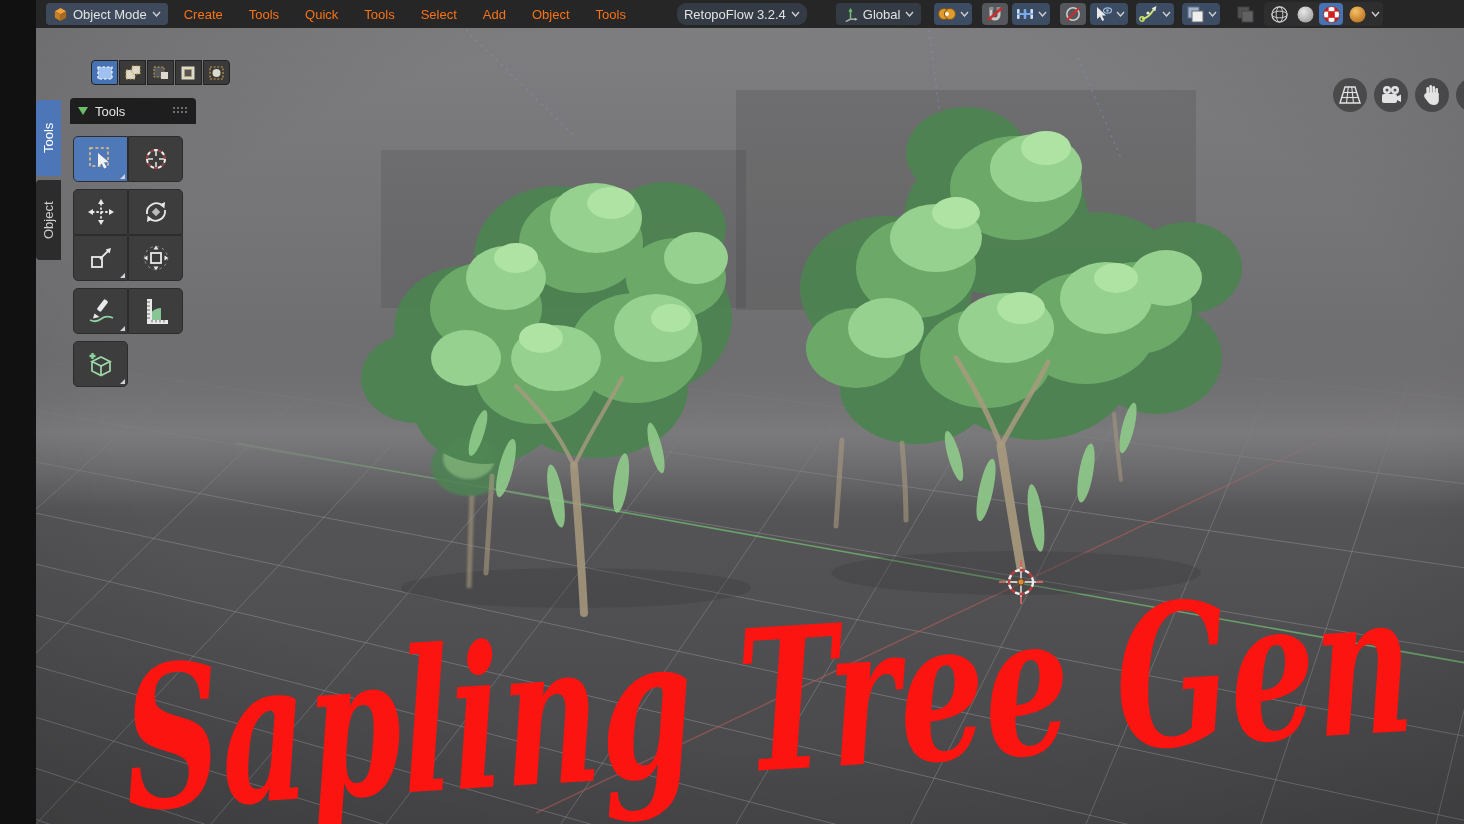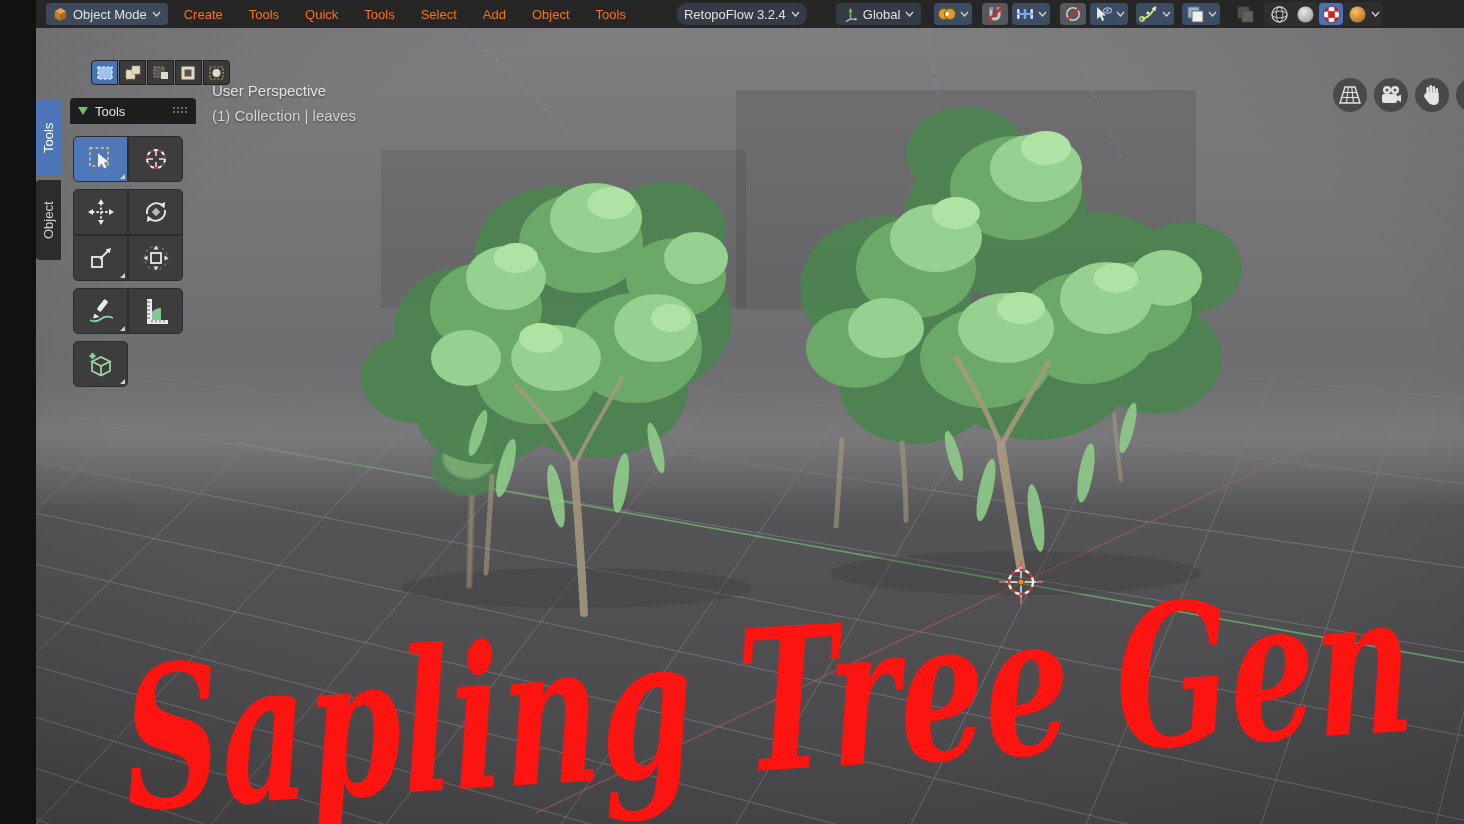--- a/index.html
+++ b/index.html
@@ -647,24 +647,20 @@
             <g stroke="#8fd3a0" stroke-width="2.4">
                 <line x1="6.5" y1="4" x2="6.5" y2="10"></line>
                 <line x1="3.5" y1="7" x2="9.5" y2="7"></line>
               </g>
           </svg>
           <span class="corner"></span>
         </div>
       </div>
     </div>
 
-    <div id="vp-text">
-      <div>User Perspective</div>
-      <div class="sub">(1) Collection | leaves</div>
-    </div>
 
     <div id="navgizmos">
       <div class="gizbtn">
         <svg width="22" height="18" viewBox="0 0 22 18">
           <polygon points="6,1 16,1 21,17 1,17" fill="none" stroke="#e3e3e3" stroke-width="1.4"></polygon>
           <line x1="9.3" y1="1" x2="7.5" y2="17" stroke="#e3e3e3" stroke-width="1.1"></line>
           <line x1="12.7" y1="1" x2="14.5" y2="17" stroke="#e3e3e3" stroke-width="1.1"></line>
           <line x1="4.3" y1="6.5" x2="17.7" y2="6.5" stroke="#e3e3e3" stroke-width="1.1"></line>
           <line x1="2.8" y1="11.5" x2="19.2" y2="11.5" stroke="#e3e3e3" stroke-width="1.1"></line>
         </svg>

